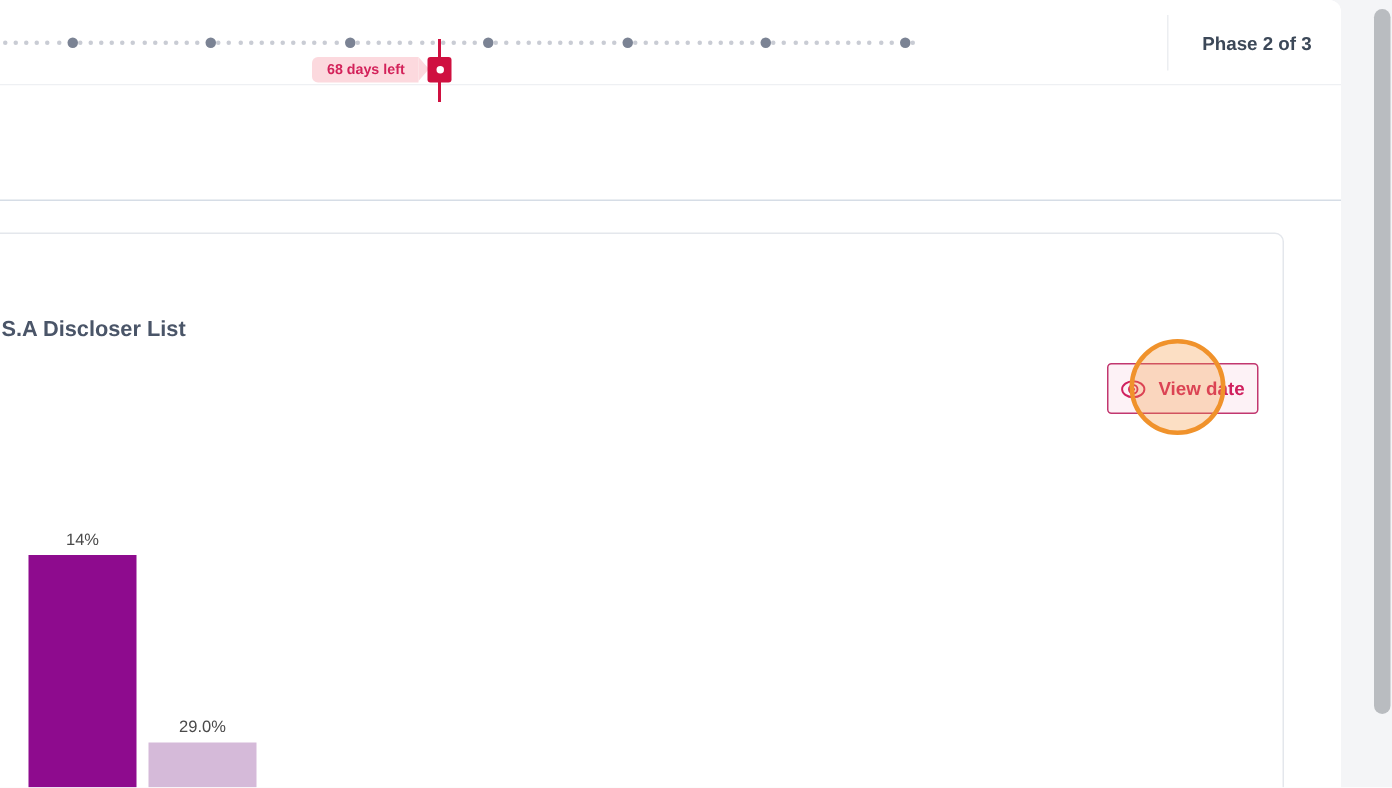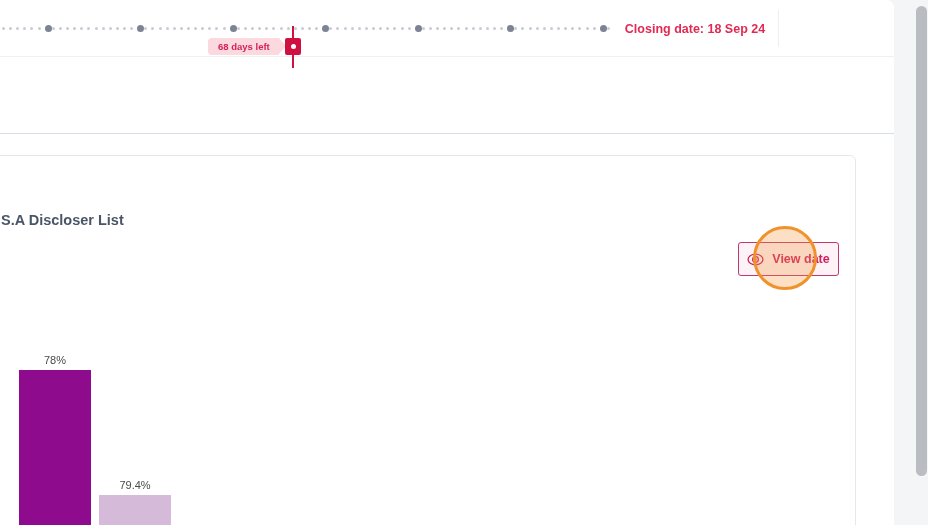--- a/index.html
+++ b/index.html
@@ -439,26 +439,26 @@
 
         <div id="days-left-pill">68 days left</div>
 
         <div id="today-marker">
           <div id="today-marker-line"></div>
           <div id="today-marker-box"></div>
           <div id="today-marker-dot"></div>
         </div>
       </div>
 
-      <div id="closing-date-cell">
-        <span id="closing-date-text">Closing date: 18 Sep 24</span>
+
+      <div id="phase-divider"></div>
+
+      <div id="phase-cell">
+        <span id="phase-text">Phase 2 of 3</span>
       </div>
-
-      <div id="phase-divider"></div>
-
     </div>
 
     <div id="header-band"></div>
 
     <div id="content-region">
 
       <div id="content-card">
 
         <div id="card-title">S.A Discloser List</div>
 
@@ -467,25 +467,25 @@
             <ellipse cx="12" cy="9" rx="10.5" ry="7.5" fill="none" stroke="#d0205e" stroke-width="1.8"></ellipse>
             <circle cx="12" cy="9" r="4" fill="none" stroke="#d0205e" stroke-width="1.8"></circle>
             <circle cx="12" cy="9" r="1.6" fill="#d0205e"></circle>
           </svg>
           <span id="view-list-label">View date</span>
         </div>
 
         <div id="bar-chart">
             <div class="bar-group" style="left: 38px; width: 72px; height: 308px;">
               <div class="bar-rect" style="height: 286px; background: rgb(142, 11, 142);"></div>
-              <div class="bar-value-label" style="bottom: 290px;">78%</div>
+              <div class="bar-value-label" style="bottom: 290px;">14%</div>
             </div>
             <div class="bar-group" style="left: 118px; width: 72px; height: 183.018px;">
               <div class="bar-rect" style="height: 161.018px; background: rgb(213, 186, 217);"></div>
-              <div class="bar-value-label" style="bottom: 165.018px;">79.4%</div>
+              <div class="bar-value-label" style="bottom: 165.018px;">29.0%</div>
             </div>
           </div>
 
       </div>
     </div>
 
   </div>
 
   <div id="highlight-circle"></div>
 

